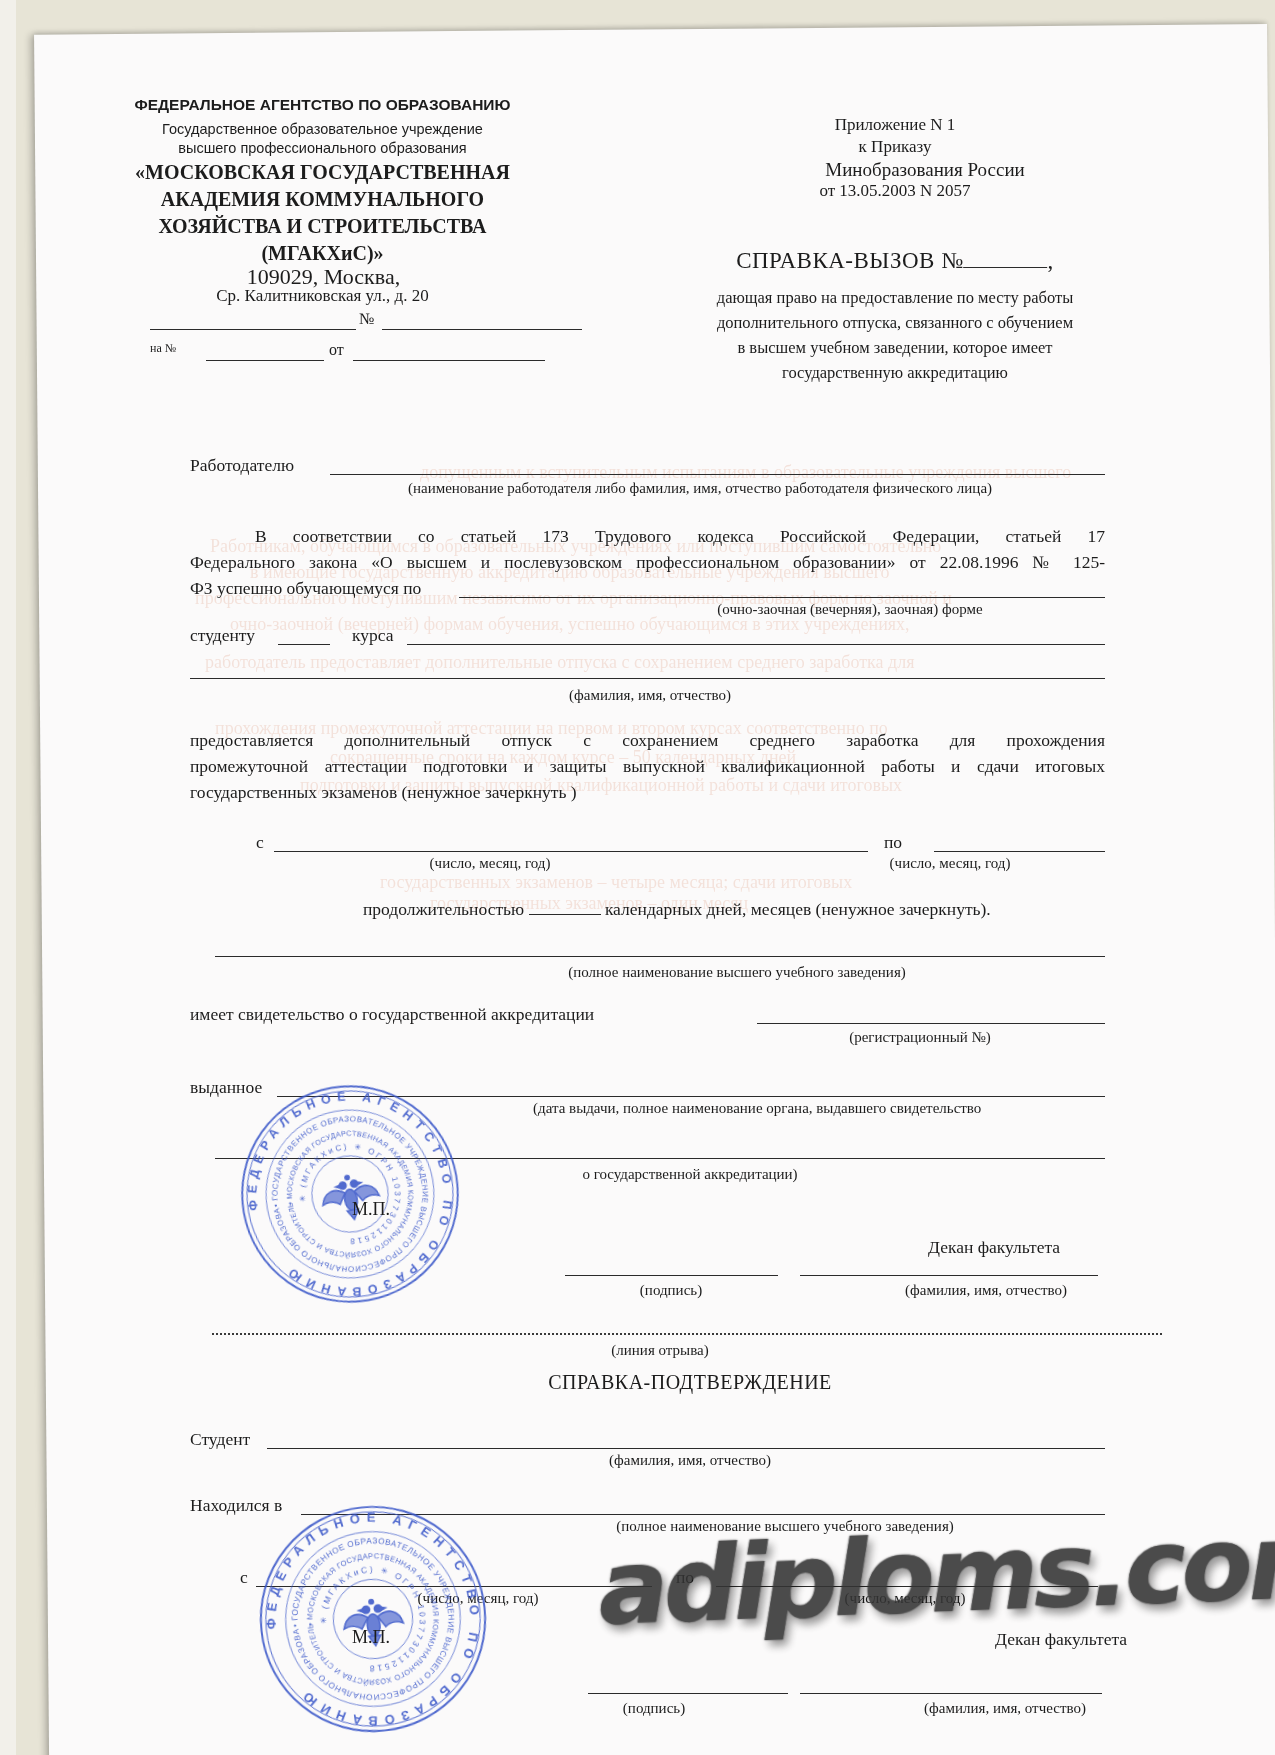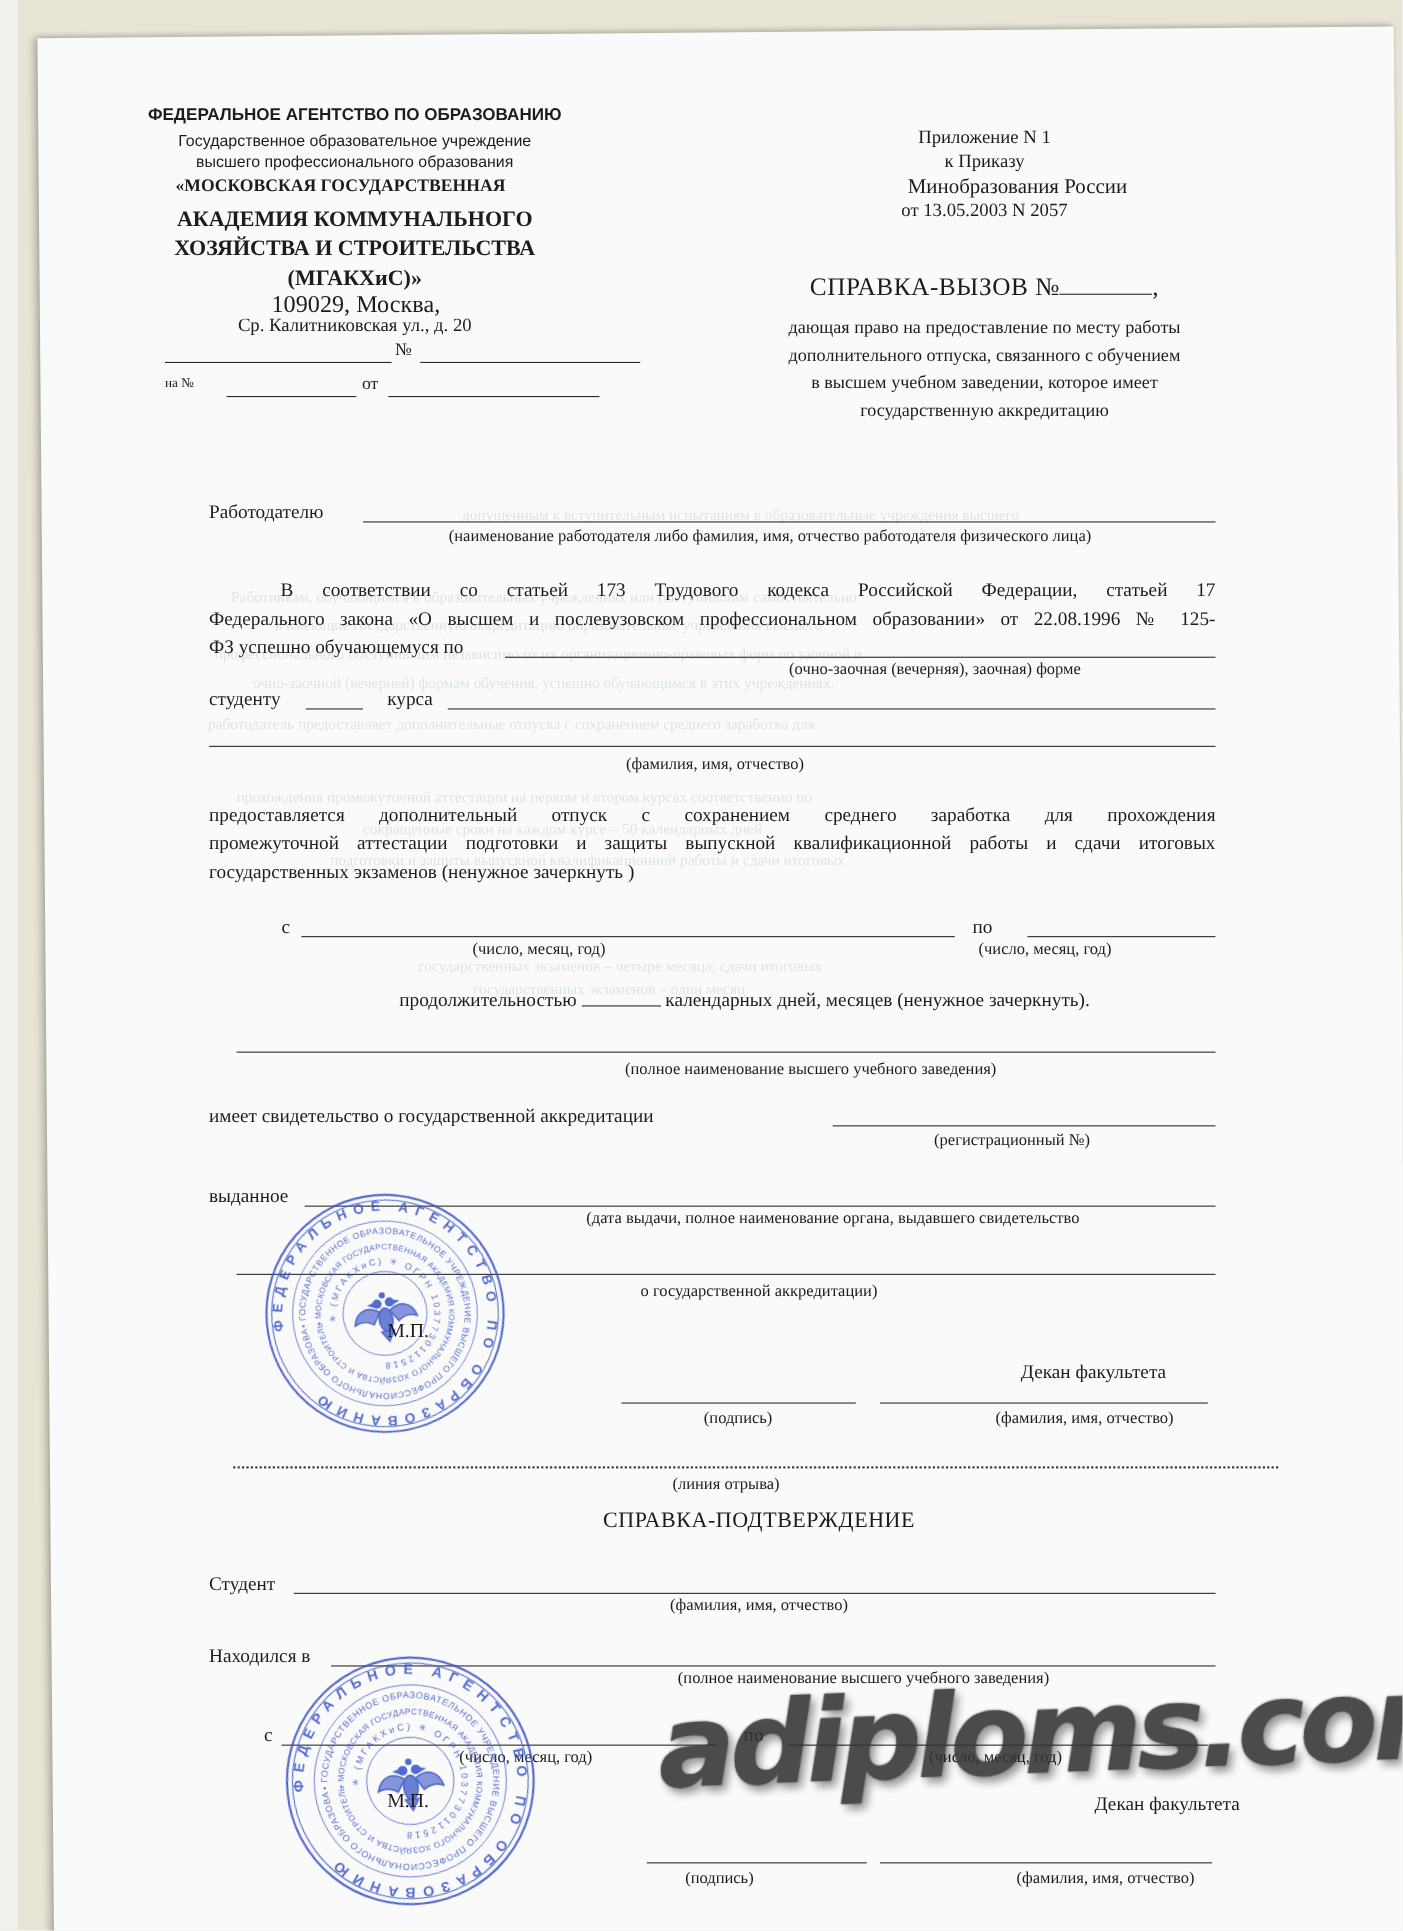--- a/index.html
+++ b/index.html
@@ -13,22 +13,22 @@
   .sans{font-family:"Liberation Sans",sans-serif}
   .b{font-weight:bold}
   .ctr{text-align:center}
   .cc{transform:translateX(-50%)}
   .cap{font-size:15px}
   .body-t{font-size:17.5px}
   .ln{position:absolute;border-top:1.4px solid #2b2b2b;height:0}
   .dot{position:absolute;border-top:2.5px dotted #3a3a3a;height:0}
   .bl{display:inline-block;border-bottom:1.3px solid #2b2b2b;height:.95em}
   .just{text-align:justify;text-align-last:justify;white-space:normal}
-  .bleed{position:absolute;opacity:.13;color:#0c4a6e;filter:blur(.7px);
-         font-size:14px;white-space:nowrap}
+  .bleed{position:absolute;opacity:.13;color:#c2410c;filter:blur(.7px);
+         font-size:18px;white-space:nowrap}
   .wm{position:absolute;left:598px;top:1513px;z-index:6;
       font-family:"DejaVu Sans",sans-serif;font-style:italic;font-weight:bold;
       font-size:104px;letter-spacing:-5px;color:#333;opacity:.88;
       transform:rotate(-2.2deg);filter:blur(.4px);
       text-shadow:0 0 2px #222,4px 6px 8px rgba(0,0,0,.45)}
   .stamp{position:absolute;opacity:.88;filter:blur(.3px);z-index:5}
   .stamp .ring{stroke:#3a57c9;fill:none}
   .stamp text{fill:#3a57c9}
   .t1{font-family:"Liberation Sans",sans-serif;font-weight:bold;font-size:13px;letter-spacing:6.5px}
   .t2{font-family:"Liberation Sans",sans-serif;font-size:8.3px;letter-spacing:.6px}
@@ -49,31 +49,31 @@
     <path id="rIn" d="M 69 130 A 61 61 0 1 1 191 130 A 61 61 0 1 1 69 130"></path>
     <path id="rCore" d="M 83 130 A 47 47 0 1 1 177 130 A 47 47 0 1 1 83 130"></path>
   </defs>
 </svg>
 
 <div class="bleed" style="left:420px;top:462px">допущенным к вступительным испытаниям в образовательные учреждения высшего</div>
 <div class="bleed" style="left:210px;top:536px">Работникам, обучающимся в образовательных учреждениях или поступившим самостоятельно</div>
 <div class="bleed" style="left:250px;top:562px">в имеющие государственную аккредитацию образовательные учреждения высшего</div>
 <div class="bleed" style="left:195px;top:588px">профессионального поступившим независимо от их организационно-правовых форм по заочной и</div>
 <div class="bleed" style="left:230px;top:614px">очно-заочной (вечерней) формам обучения, успешно обучающимся в этих учреждениях,</div>
-<div class="bleed" style="left:189px;top:652px">работодатель предоставляет дополнительные отпуска с сохранением среднего заработка для</div>
+<div class="bleed" style="left:205px;top:652px">работодатель предоставляет дополнительные отпуска с сохранением среднего заработка для</div>
 <div class="bleed" style="left:215px;top:718px">прохождения промежуточной аттестации на первом и втором курсах соответственно по</div>
 <div class="bleed" style="left:330px;top:747px">сокращенные сроки на каждом курсе – 50 календарных дней</div>
 <div class="bleed" style="left:300px;top:775px">подготовки и защиты выпускной квалификационной работы и сдачи итоговых</div>
 <div class="bleed" style="left:380px;top:872px">государственных экзаменов – четыре месяца; сдачи итоговых</div>
 <div class="bleed" style="left:430px;top:893px">государственных экзаменов – один месяц</div>
 
 <div class="a sans b ctr" style="left:115px;top:96px;width:415px;font-size:15.5px">ФЕДЕРАЛЬНОЕ АГЕНТСТВО ПО ОБРАЗОВАНИЮ</div>
 <div class="a sans ctr" style="left:115px;top:121px;width:415px;font-size:14.5px">Государственное образовательное учреждение</div>
 <div class="a sans ctr" style="left:115px;top:140px;width:415px;font-size:14.5px">высшего профессионального образования</div>
-<div class="a b ctr" style="left:102px;top:161px;width:415px;font-size:16px">«МОСКОВСКАЯ ГОСУДАРСТВЕННАЯ</div>
+<div class="a b ctr" style="left:115px;top:161px;width:415px;font-size:20px">«МОСКОВСКАЯ ГОСУДАРСТВЕННАЯ</div>
 <div class="a b ctr" style="left:115px;top:188px;width:415px;font-size:20px">АКАДЕМИЯ КОММУНАЛЬНОГО</div>
 <div class="a b ctr" style="left:115px;top:215px;width:415px;font-size:20px">ХОЗЯЙСТВА И СТРОИТЕЛЬСТВА</div>
 <div class="a b ctr" style="left:115px;top:242px;width:415px;font-size:20px">(МГАКХиС)»</div>
 <div class="a ctr" style="left:116px;top:264px;width:415px;font-size:22px">109029, Москва,</div>
 <div class="a ctr" style="left:115px;top:286px;width:415px;font-size:17px">Ср. Калитниковская ул., д. 20</div>
 
 <div class="ln" style="left:150px;top:329px;width:206px"></div>
 <div class="a" style="left:359px;top:310px;font-size:16px">№</div>
 <div class="ln" style="left:382px;top:329px;width:200px"></div>
 

